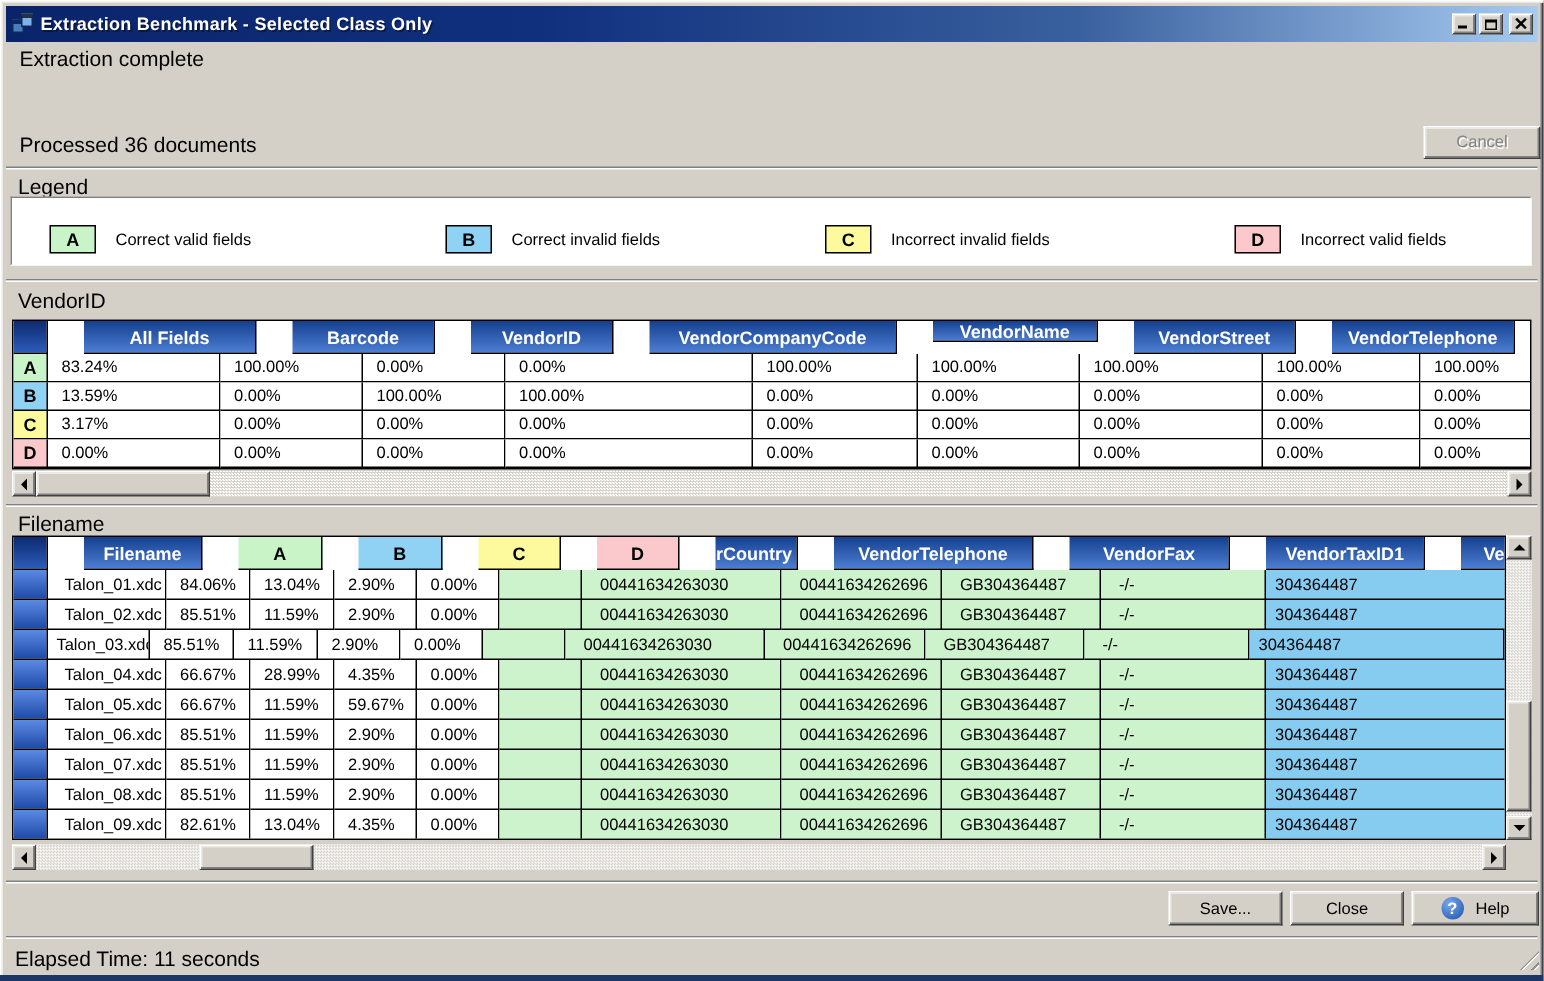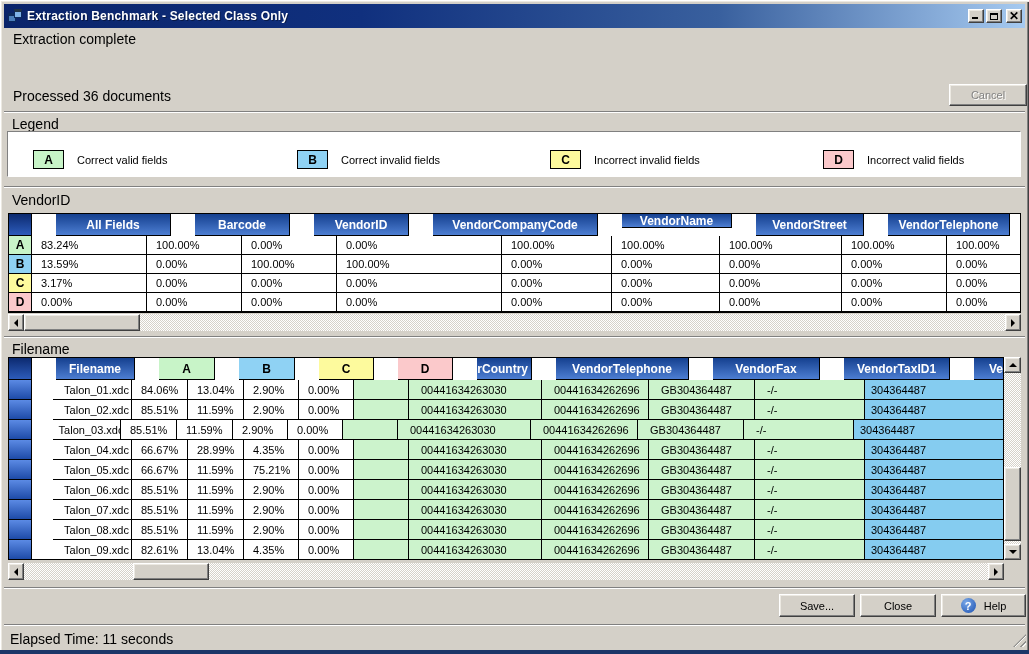--- a/index.html
+++ b/index.html
@@ -51,21 +51,21 @@
   .cell { flex:none; border-right:1px solid #000; border-bottom:1px solid #000; overflow:hidden; white-space:nowrap;
           display:flex; align-items:center; font-size:11px; background:#fff; }
   .hcell { justify-content:center; font-weight:bold; font-size:12px; color:#fff;
            background:linear-gradient(#15408f,#4d7ed2);margin-left:24px; }
   .hcell.abcd { color:#000; }
   .hcell.clipleft { justify-content:flex-end; padding-right:3px; }
   .corner { background:linear-gradient(#0c2a70,#2d5cba); }
   .selcell { background:linear-gradient(#5b8ae4,#1e4ba8); }
   .kcell { justify-content:center; font-weight:bold; font-size:12px; }
   .vcell { padding-left:9px; }
-  .fname { justify-content:center;margin-left:21px; }
+  .fname { justify-content:center; }
   .gcell { background:#ccf3cc; padding-left:12px; }
   .bcell { background:#85ccf0; padding-left:6px; }
 
   
   .sbar { position:absolute; background:#ecebe5;
           background-image:conic-gradient(#fff 90deg,#d6d2ca 90deg 180deg,#fff 180deg 270deg,#d6d2ca 270deg);
           background-size:2px 2px; }
   .sbtn { position:absolute; background:#d4d0c8; border:1px solid; border-color:#fff #404040 #404040 #fff;
           box-shadow:inset -1px -1px 0 #808080, inset 1px 1px 0 #ece9e2; display:flex; align-items:center; justify-content:center; }
   .sbtn .tri { width:0; height:0; }
@@ -278,21 +278,21 @@
         <div class="cell gcell" style="width: 107px; height: 20px;">00441634262696</div>
         <div class="cell gcell" style="width: 106px; height: 20px;">GB304364487</div>
         <div class="cell gcell" style="width: 110px; height: 20px;">-/-</div>
         <div class="cell bcell" style="width: 170px; height: 20px;">304364487</div>
       </div>
       <div class="trow" style="height: 20px;">
         <div class="cell selcell" style="width: 23px; height: 20px;"></div>
         <div class="cell vcell fname" style="width: 79px; height: 20px;">Talon_05.xdc</div>
         <div class="cell vcell" style="width: 56px; height: 20px;">66.67%</div>
         <div class="cell vcell" style="width: 56px; height: 20px;">11.59%</div>
-        <div class="cell vcell" style="width: 55px; height: 20px;">75.21%</div>
+        <div class="cell vcell" style="width: 55px; height: 20px;">59.67%</div>
         <div class="cell vcell" style="width: 55px; height: 20px;">0.00%</div>
         <div class="cell gcell" style="width: 55px; height: 20px;"></div>
         <div class="cell gcell" style="width: 133px; height: 20px;">00441634263030</div>
         <div class="cell gcell" style="width: 107px; height: 20px;">00441634262696</div>
         <div class="cell gcell" style="width: 106px; height: 20px;">GB304364487</div>
         <div class="cell gcell" style="width: 110px; height: 20px;">-/-</div>
         <div class="cell bcell" style="width: 170px; height: 20px;">304364487</div>
       </div>
       <div class="trow" style="height: 20px;">
         <div class="cell selcell" style="width: 23px; height: 20px;"></div>

